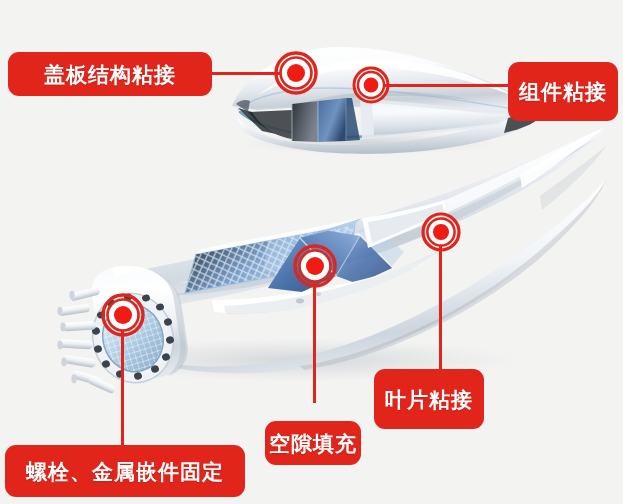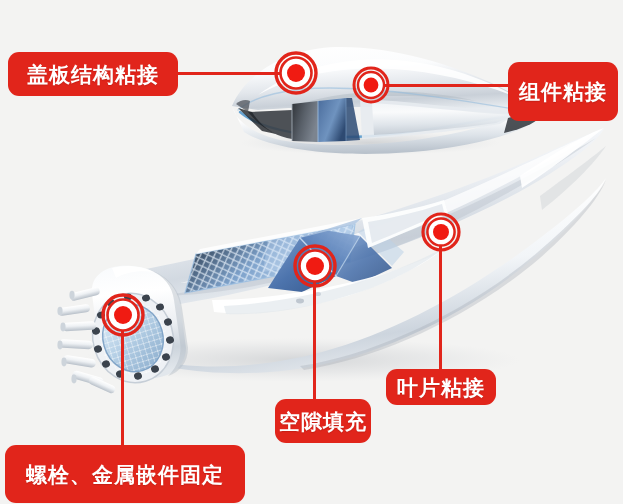--- a/index.html
+++ b/index.html
@@ -394,23 +394,23 @@
     <circle cx="20" cy="20" r="8" fill="#f01b12"></circle>
   </svg>
 
   <svg class="marker" style="left:101px; top:293px;" width="44" height="44" viewBox="0 0 44 44">
     <circle cx="22" cy="22" r="20" fill="none" stroke="#e1251b" stroke-width="3.4"></circle>
     <circle cx="22" cy="22" r="15.5" fill="#ffffff"></circle>
     <circle cx="22" cy="22" r="15.5" fill="none" stroke="#e1251b" stroke-width="2.6"></circle>
     <circle cx="22" cy="22" r="9" fill="#f01b12"></circle>
   </svg>
 
-  <div class="callout" style="left:8px; top:52px; width:170px; height:44px;">盖板结构粘接</div>
+  <div class="callout" style="left:8px; top:52px; width:204px; height:44px;">盖板结构粘接</div>
 
   <div class="callout" style="left:508px; top:62px; width:110px; height:59px;">组件粘接</div>
 
-  <div class="callout" style="left:265px; top:399px; width:96px; height:44px;margin-left:10px;">空隙填充</div>
-
-  <div class="callout" style="left:386px; top:369px; width:110px; height:36px;">叶片粘接</div>
-
-  <div class="callout" style="left:5px; top:445px; width:240px; height:58px;">螺栓、金属嵌件固定</div>
+  <div class="callout" style="left:265px; top:421px; width:96px; height:44px;">空隙填充</div>
+
+  <div class="callout" style="left:374px; top:369px; width:110px; height:60px;">叶片粘接</div>
+
+  <div class="callout" style="left:5px; top:445px; width:240px; height:52px;">螺栓、金属嵌件固定</div>
 
 </div>
 
 </body></html>

